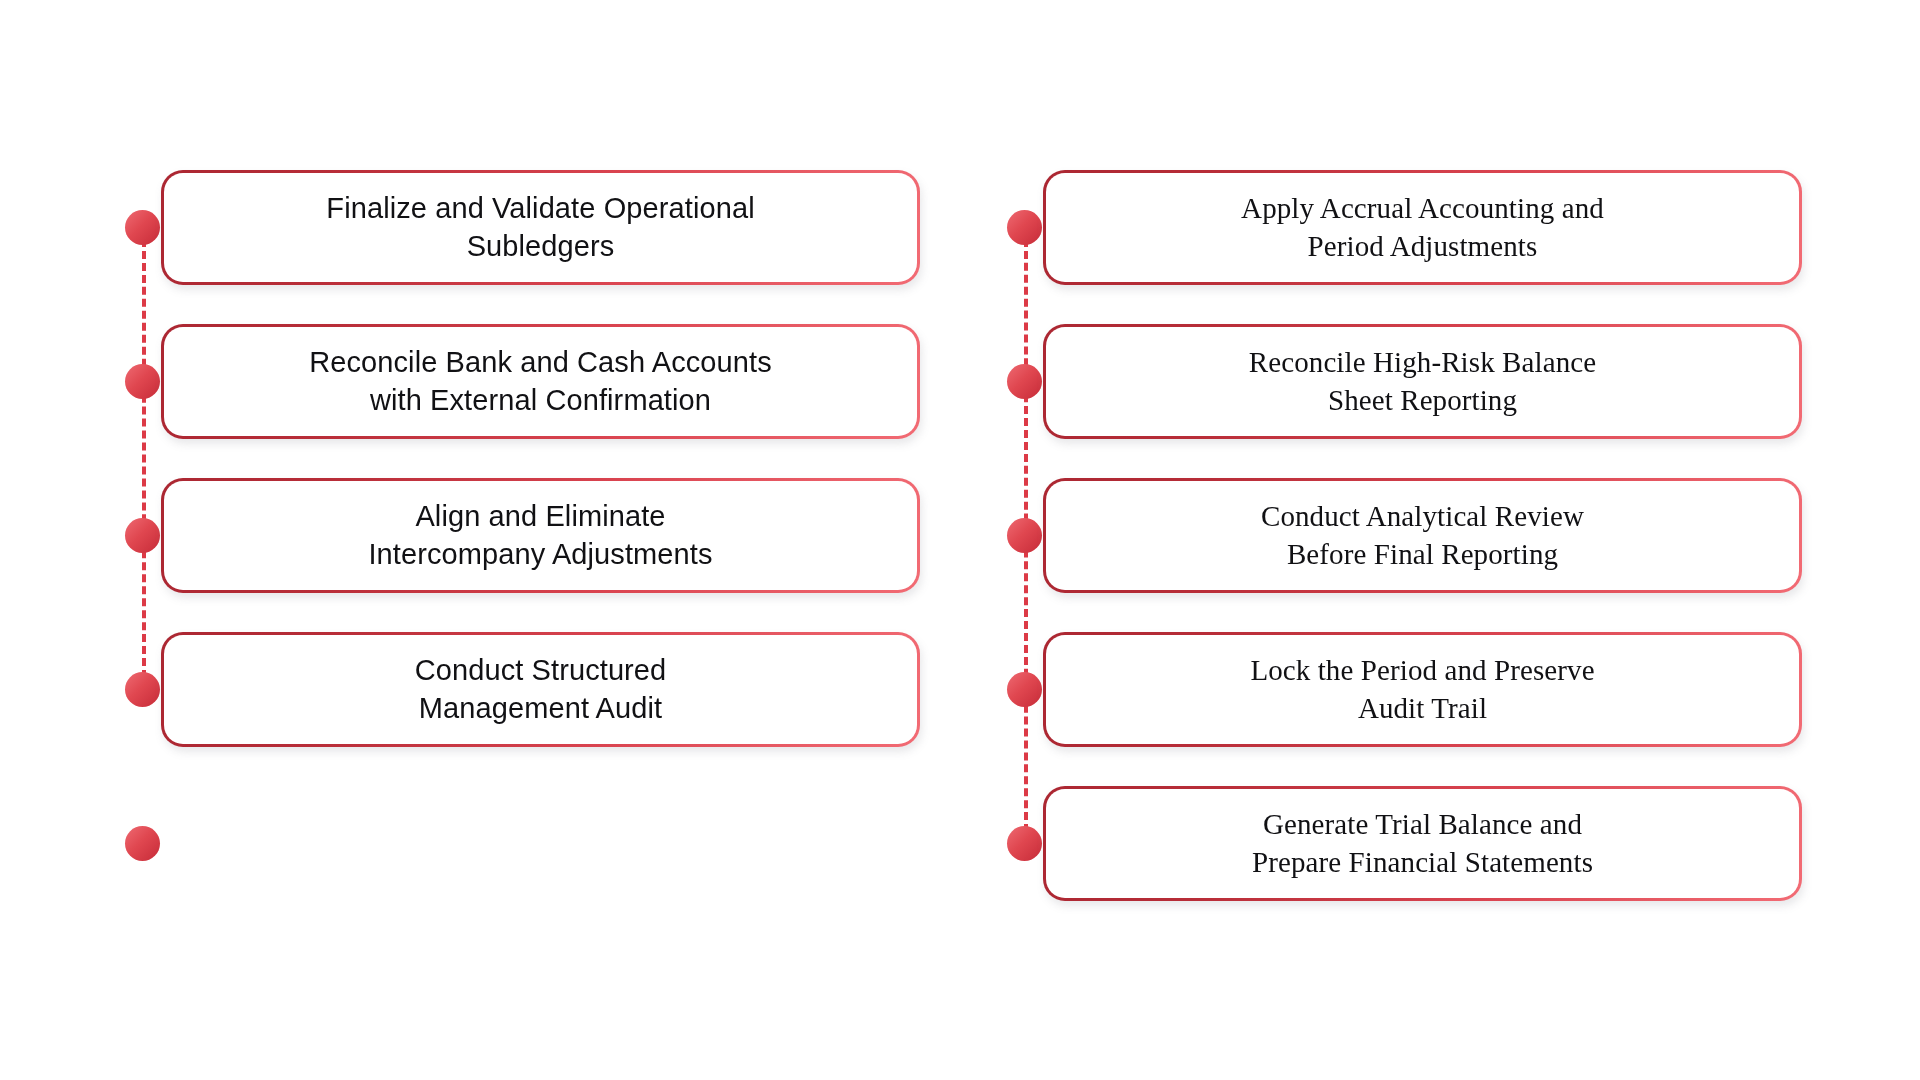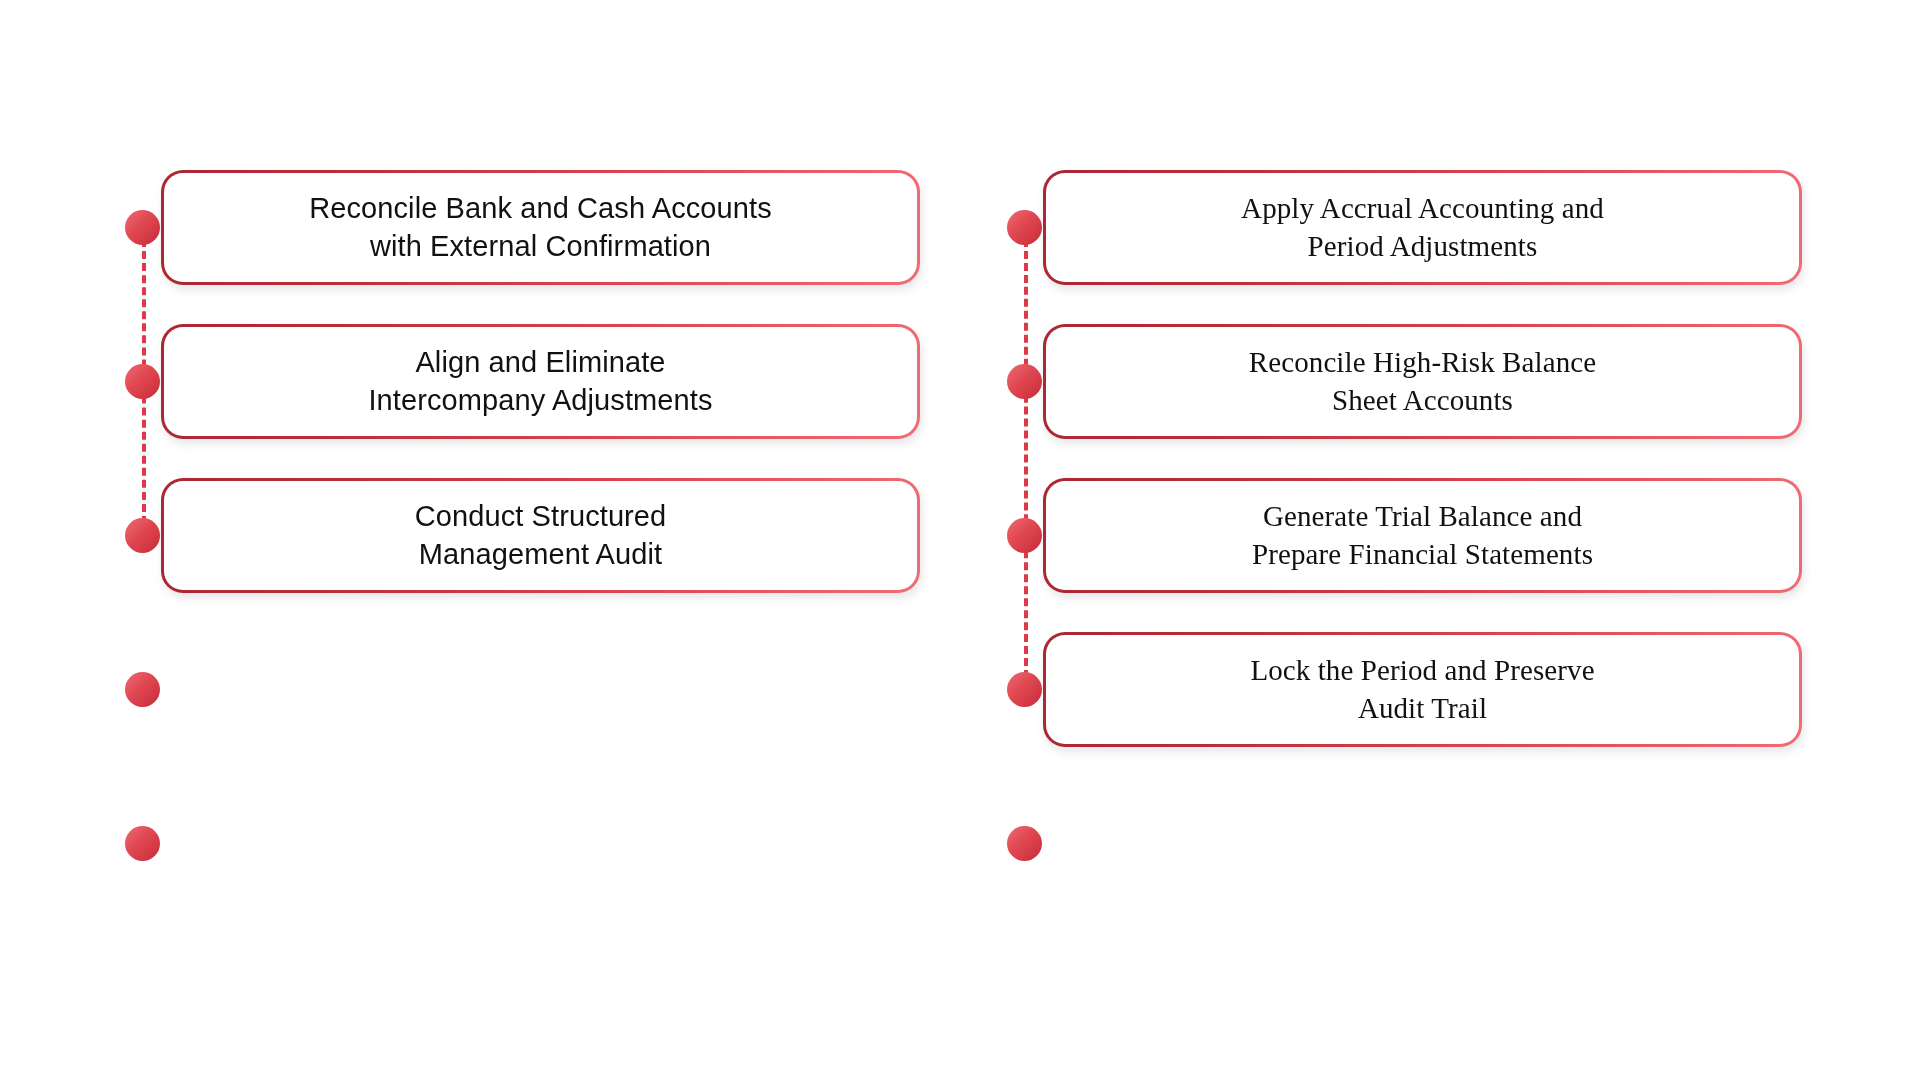--- a/index.html
+++ b/index.html
@@ -119,20 +119,26 @@
         <div class="rail-line"></div>
         <div class="rail-dot" style="top:57px"></div>
         <div class="rail-dot" style="top:211px"></div>
         <div class="rail-dot" style="top:365px"></div>
         <div class="rail-dot" style="top:519px"></div>
         <div class="rail-dot" style="top:673px"></div>
       </div>
 
       <div class="step-row">
         <div class="step-card">
+          <div class="step-label">Finalize and Validate Operational
+Subledgers</div>
+        </div>
+      </div>
+      <div class="step-row">
+        <div class="step-card">
           <div class="step-label">Reconcile Bank and Cash Accounts
 with External Confirmation</div>
         </div>
       </div>
       <div class="step-row">
         <div class="step-card">
           <div class="step-label">Align and Eliminate
 Intercompany Adjustments</div>
         </div>
       </div>
@@ -156,31 +162,37 @@
 
       <div class="step-row">
         <div class="step-card">
           <div class="step-label">Apply Accrual Accounting and
 Period Adjustments</div>
         </div>
       </div>
       <div class="step-row">
         <div class="step-card">
           <div class="step-label">Reconcile High-Risk Balance
-Sheet Accounts</div>
+Sheet Reporting</div>
+        </div>
+      </div>
+      <div class="step-row">
+        <div class="step-card">
+          <div class="step-label">Conduct Analytical Review
+Before Final Reporting</div>
+        </div>
+      </div>
+      <div class="step-row">
+        <div class="step-card">
+          <div class="step-label">Lock the Period and Preserve
+Audit Trail</div>
         </div>
       </div>
       <div class="step-row">
         <div class="step-card">
           <div class="step-label">Generate Trial Balance and
 Prepare Financial Statements</div>
         </div>
       </div>
-      <div class="step-row">
-        <div class="step-card">
-          <div class="step-label">Lock the Period and Preserve
-Audit Trail</div>
-        </div>
-      </div>
     </div>
 
   </div>
 </div>
 
 </body></html>

